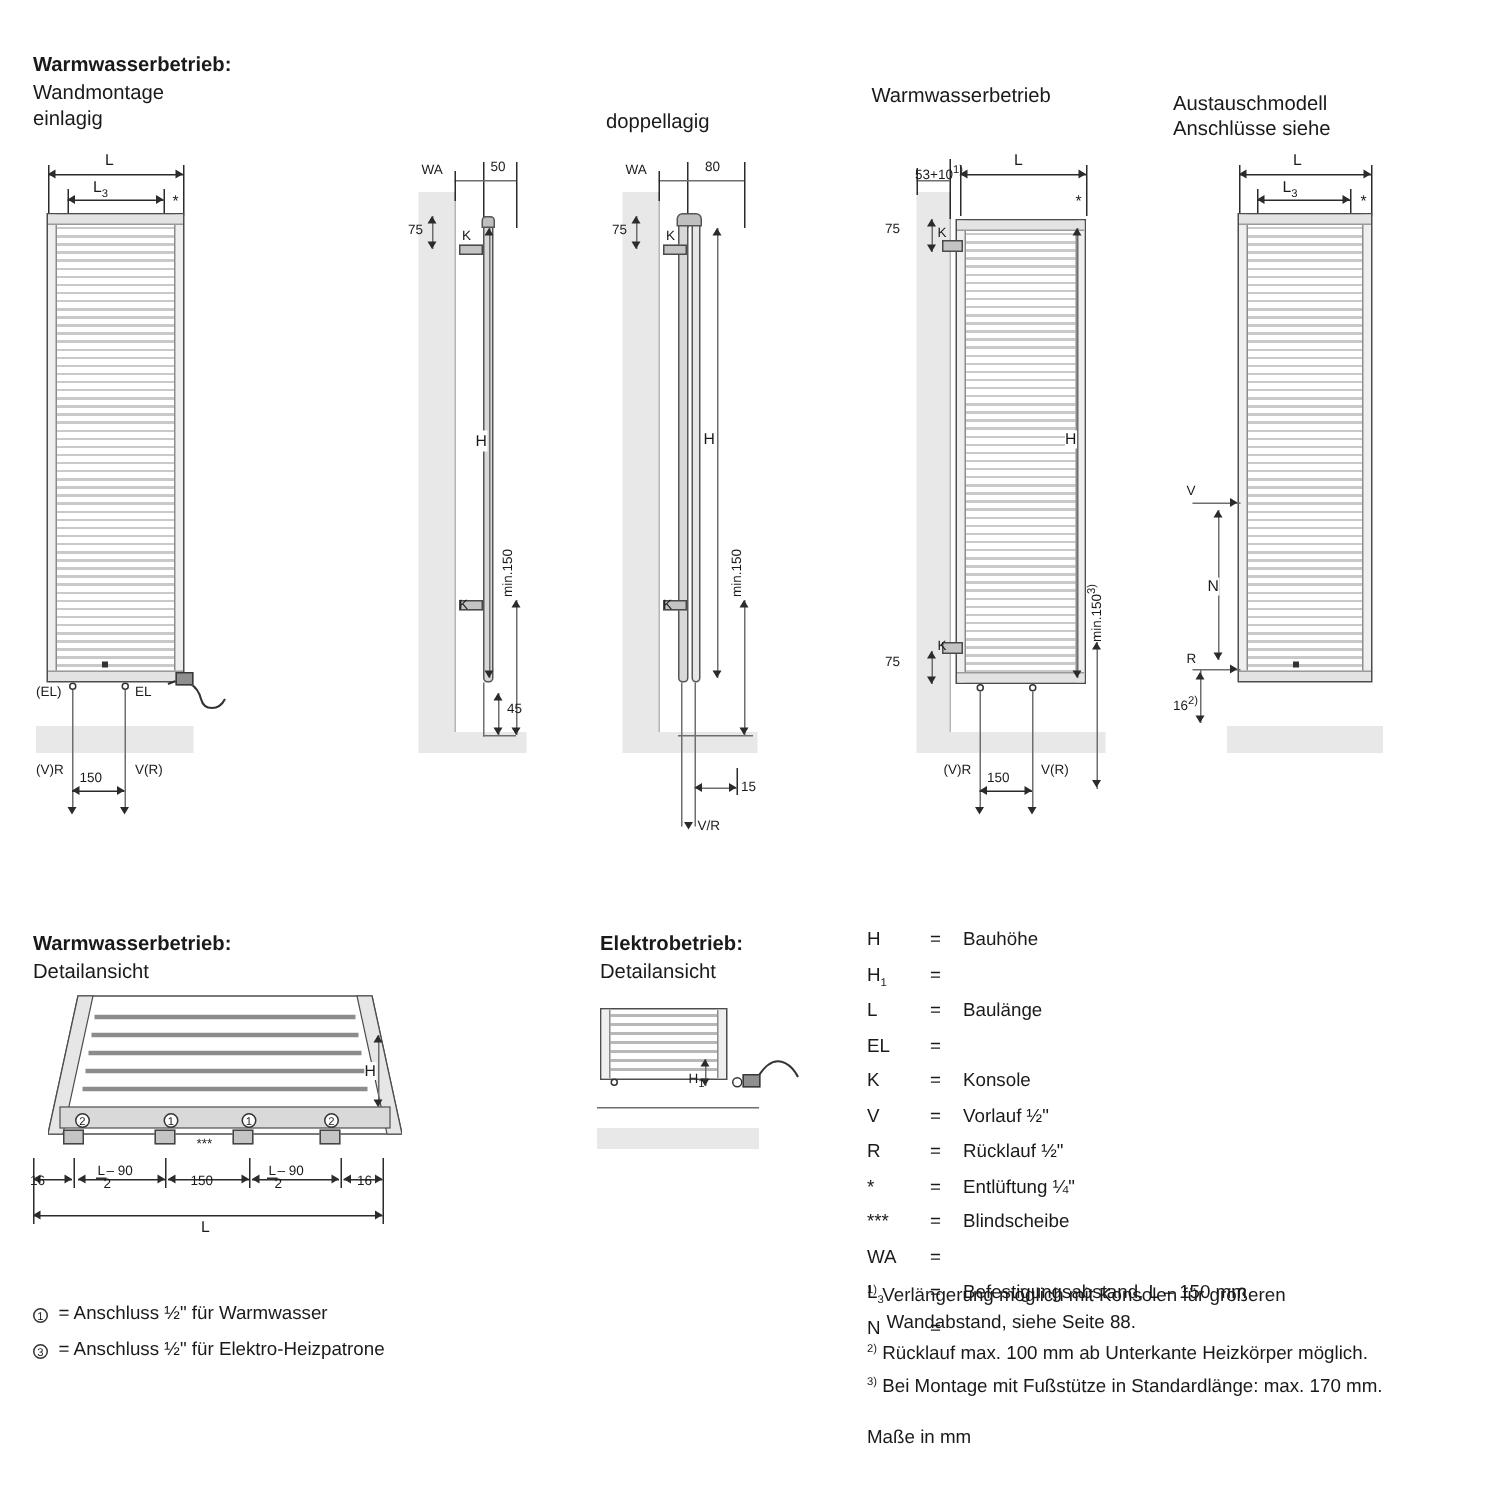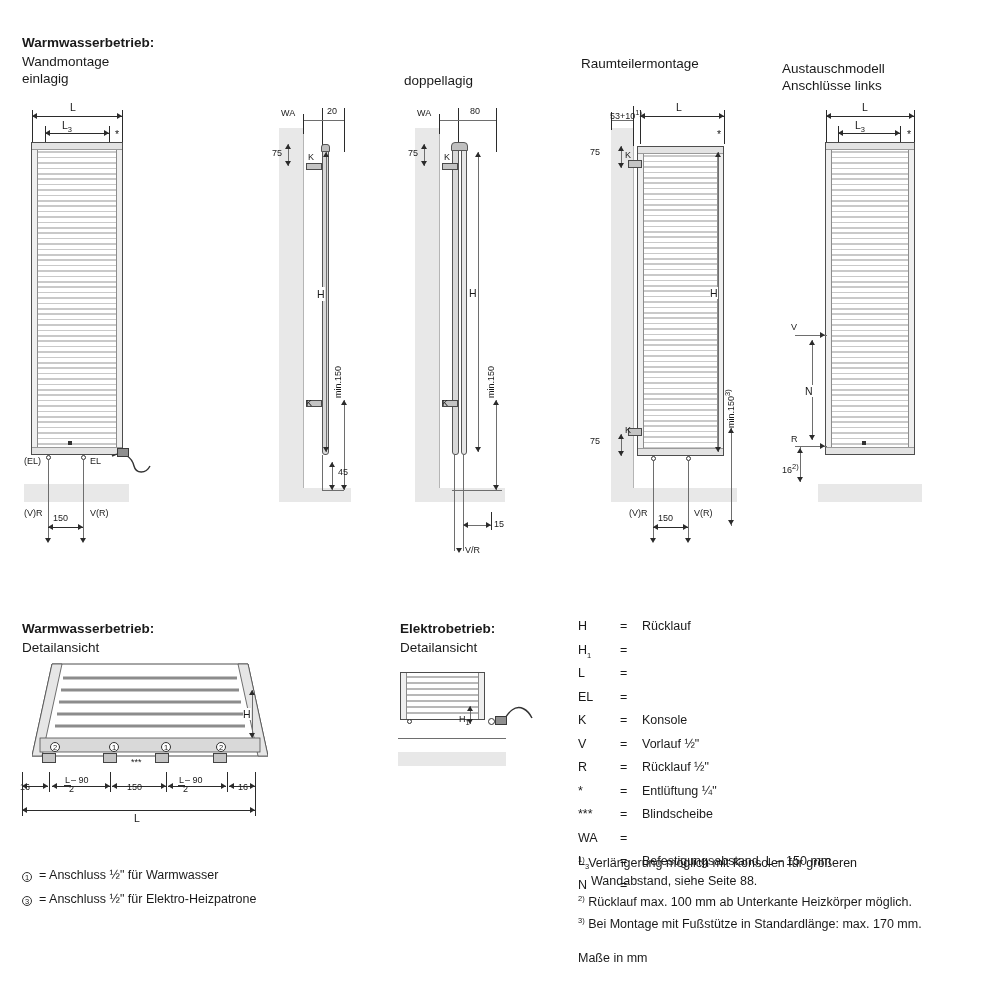--- a/index.html
+++ b/index.html
@@ -139,24 +139,24 @@
 </style>
 </head>
 <body>
 
 <div class="abs hd t-bold" style="left:22px; top:34px;">Warmwasserbetrieb:</div>
 <div class="abs hd" style="left:22px; top:53px;">Wandmontage</div>
 <div class="abs hd" style="left:22px; top:70px;">einlagig</div>
 
 <div class="abs hd" style="left:404px; top:72px;">doppellagig</div>
 
-<div class="abs hd" style="left:581px; top:55px;">Raumteilermontage</div>
+<div class="abs hd" style="left:581px; top:55px;">Warmwasserbetrieb</div>
 
 <div class="abs hd" style="left:782px; top:60px;">Austauschmodell</div>
-<div class="abs hd" style="left:782px; top:77px;">Anschlüsse links</div>
+<div class="abs hd" style="left:782px; top:77px;">Anschlüsse siehe</div>
 
 <div class="abs hd t-bold" style="left:22px; top:620px;">Warmwasserbetrieb:</div>
 <div class="abs hd" style="left:22px; top:639px;">Detailansicht</div>
 
 <div class="abs hd t-bold" style="left:400px; top:620px;">Elektrobetrieb:</div>
 <div class="abs hd" style="left:400px; top:639px;">Detailansicht</div>
 
 <div>
 
   <div class="abs dl-h" style="left:32px; top:116px; width:90px;"></div>
@@ -213,21 +213,21 @@
   <div class="abs wall" style="left:279px; top:128px; width:24px; height:360px;"></div>
   <div class="abs floor" style="left:279px; top:488px; width:72px; height:14px;"></div>
 
   <div class="abs thin-h" style="left:303px; top:120px; width:19px;"></div>
   <div class="abs tick" style="left:303px; top:114px; height:20px;"></div>
   <div class="abs tick" style="left:322px; top:108px; height:44px;"></div>
   <div class="abs lbl-s" style="left:281px; top:108px;">WA</div>
 
   <div class="abs thin-h" style="left:322px; top:120px; width:22px;"></div>
   <div class="abs tick" style="left:344px; top:108px; height:44px;"></div>
-  <div class="abs lbl-s" style="left:327px; top:106px;">20</div>
+  <div class="abs lbl-s" style="left:327px; top:106px;">50</div>
 
   <div class="radside" style="left:322px; top:144px; width:7px; height:311px; border-radius:3px;"></div>
   <div class="abs" style="left:321px; top:144px; width:9px; height:8px; background:#bfbfbf; border:1px solid #555; box-sizing:border-box; border-radius:3px 3px 0 0;"></div>
 
   <div class="abs thin-v" style="left:288px; top:144px; height:22px;"></div>
   <div class="abs arrowU" style="left:285px; top:144px;"></div>
   <div class="abs arrowD" style="left:285px; top:161px;"></div>
   <div class="abs lbl-s" style="left:272px; top:148px;">75</div>
 
   <div class="console-k" style="left:306px; top:163px; width:16px; height:7px;"></div>
@@ -515,29 +515,30 @@
   <div class="abs lbl-s" style="left:459px; top:714px;"><span>H</span><span class="sub">1</span></div>
 
   <div class="abs thin-h" style="left:398px; top:738px; width:108px;"></div>
   <div class="abs floor" style="left:398px; top:752px; width:108px; height:14px;"></div>
 </div>
 
 <div class="abs legend" style="left:578px; top:617px; width:400px;">
   <div class="legend-row">
     <div class="legend-sym"><span>H</span><span class="sub"></span></div>
     <div class="legend-eq">=</div>
-    <div class="legend-txt">Rücklauf</div>
+    <div class="legend-txt">Bauhöhe</div>
   </div>
   <div class="legend-row">
     <div class="legend-sym"><span>H</span><span class="sub">1</span></div>
     <div class="legend-eq">=</div>
   </div>
   <div class="legend-row">
     <div class="legend-sym"><span>L</span><span class="sub"></span></div>
     <div class="legend-eq">=</div>
+    <div class="legend-txt">Baulänge</div>
   </div>
   <div class="legend-row">
     <div class="legend-sym"><span>EL</span><span class="sub"></span></div>
     <div class="legend-eq">=</div>
   </div>
   <div class="legend-row">
     <div class="legend-sym"><span>K</span><span class="sub"></span></div>
     <div class="legend-eq">=</div>
     <div class="legend-txt">Konsole</div>
   </div>

